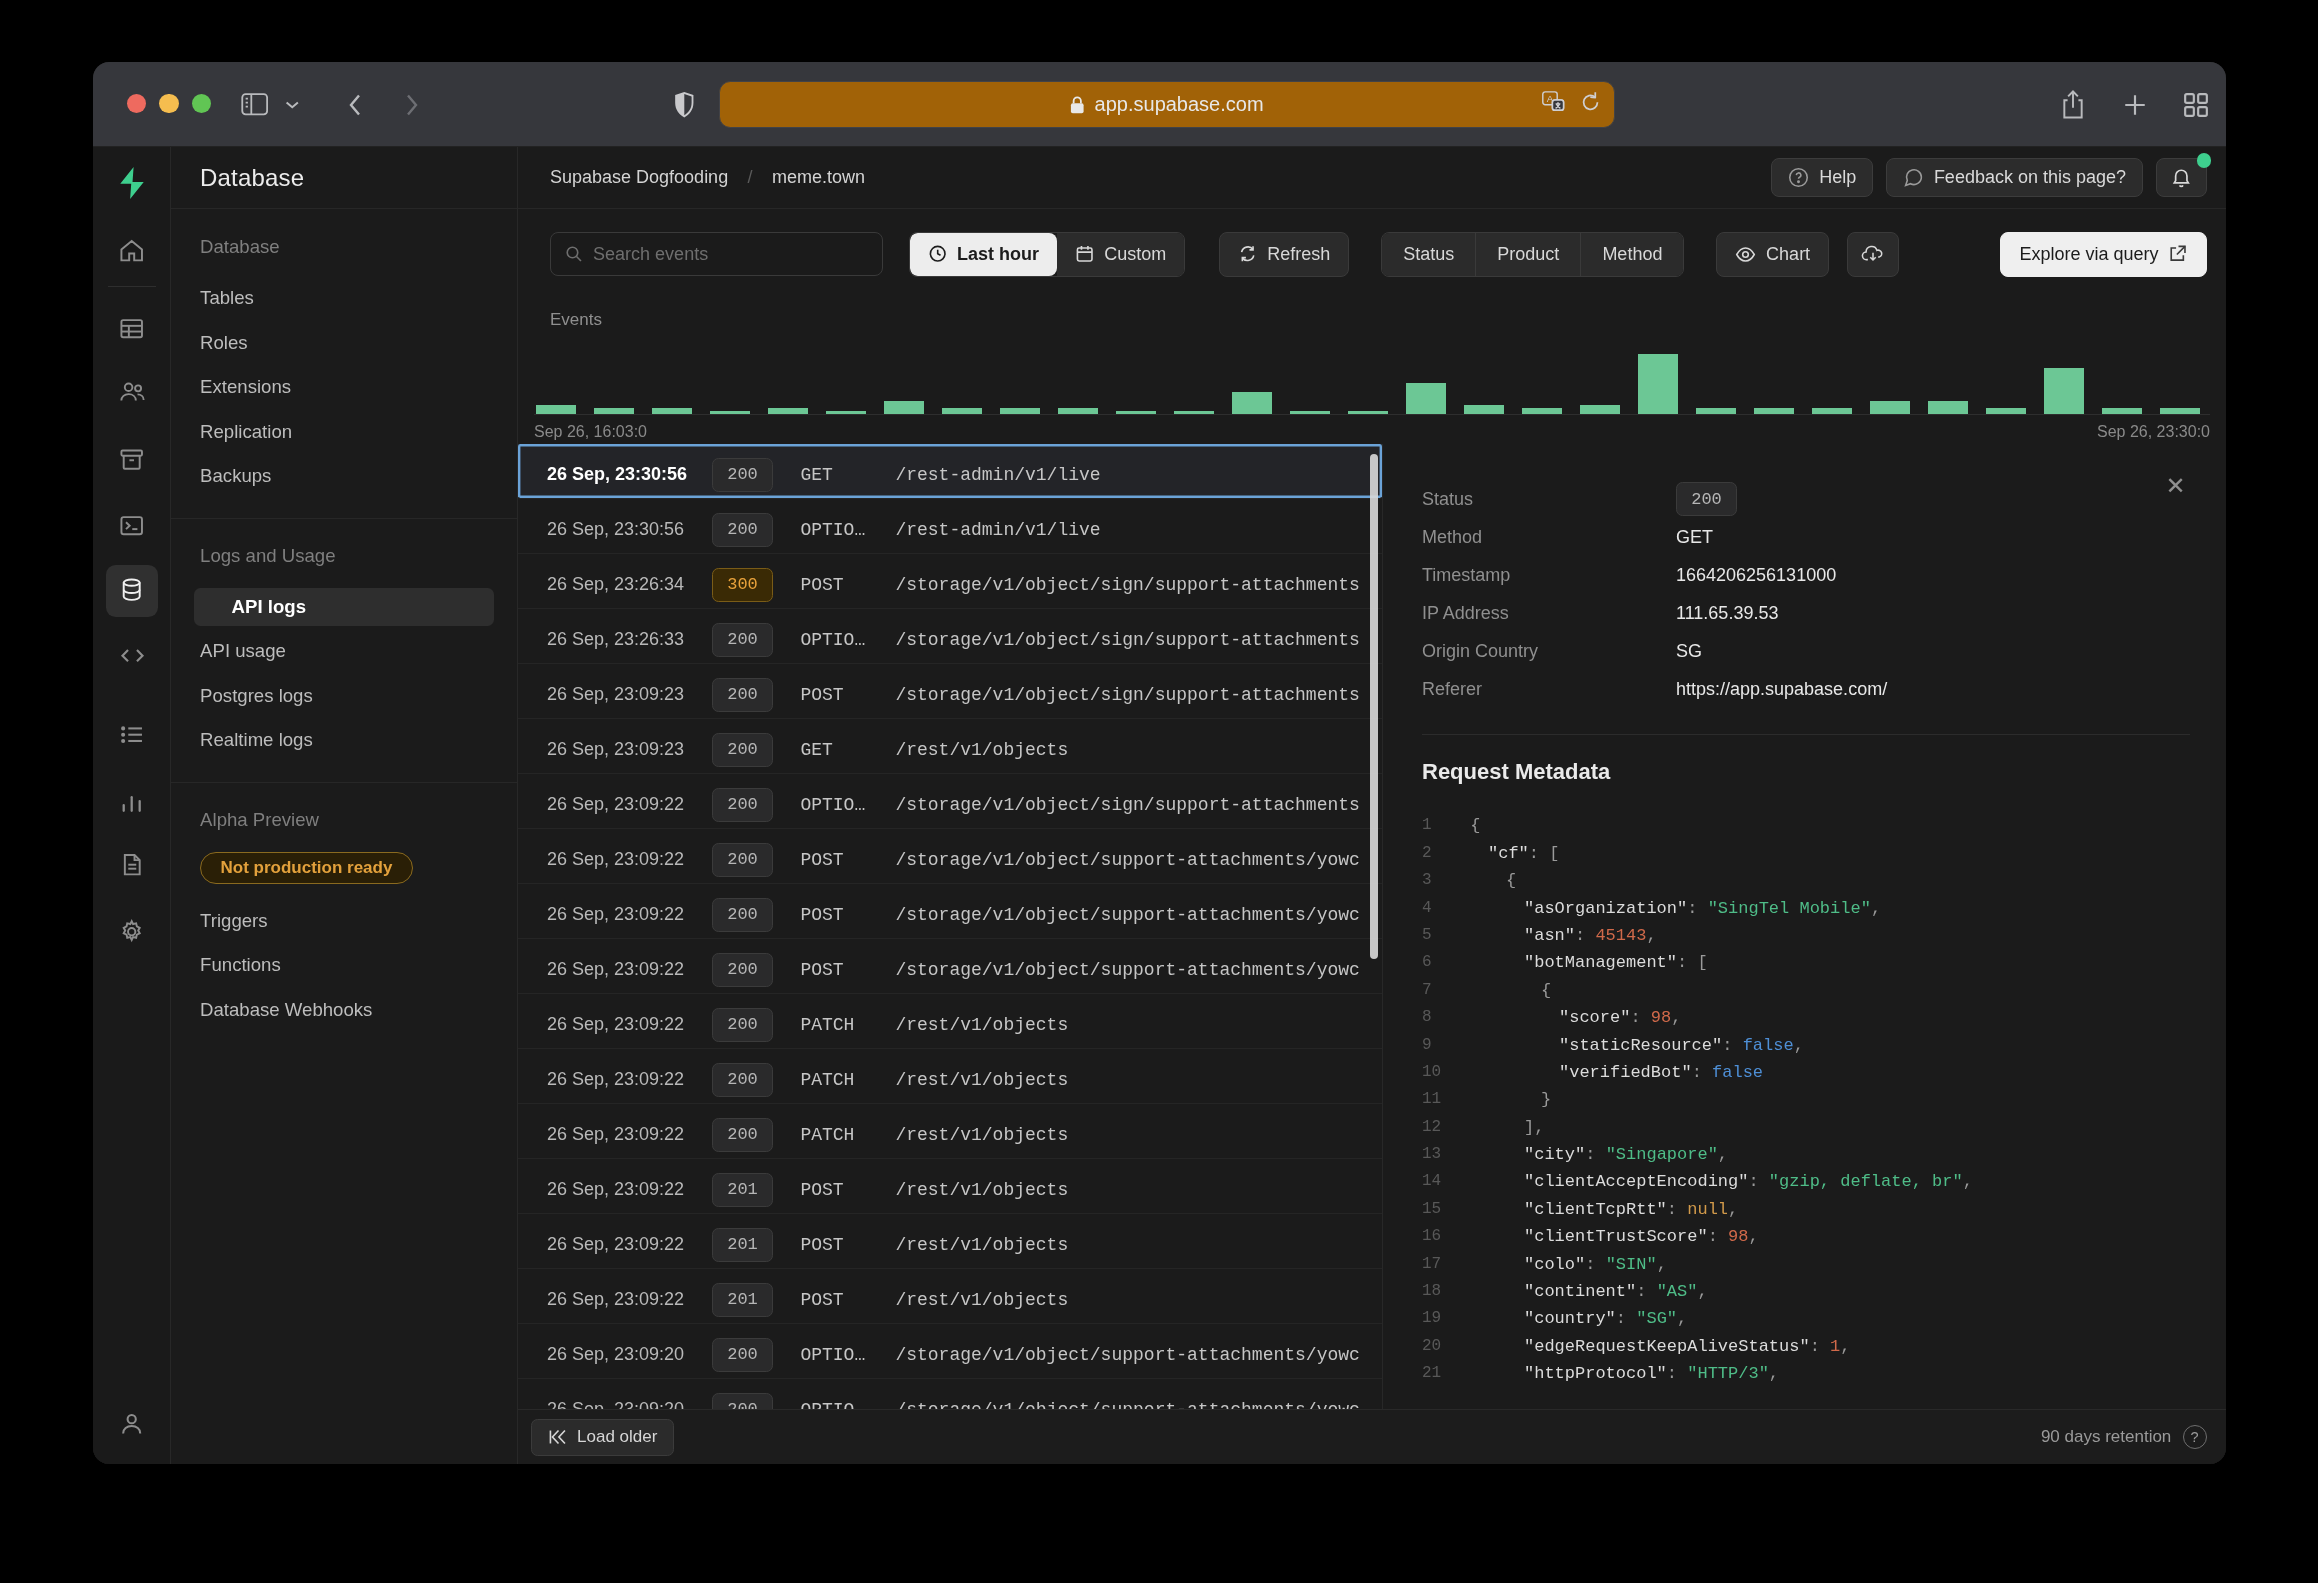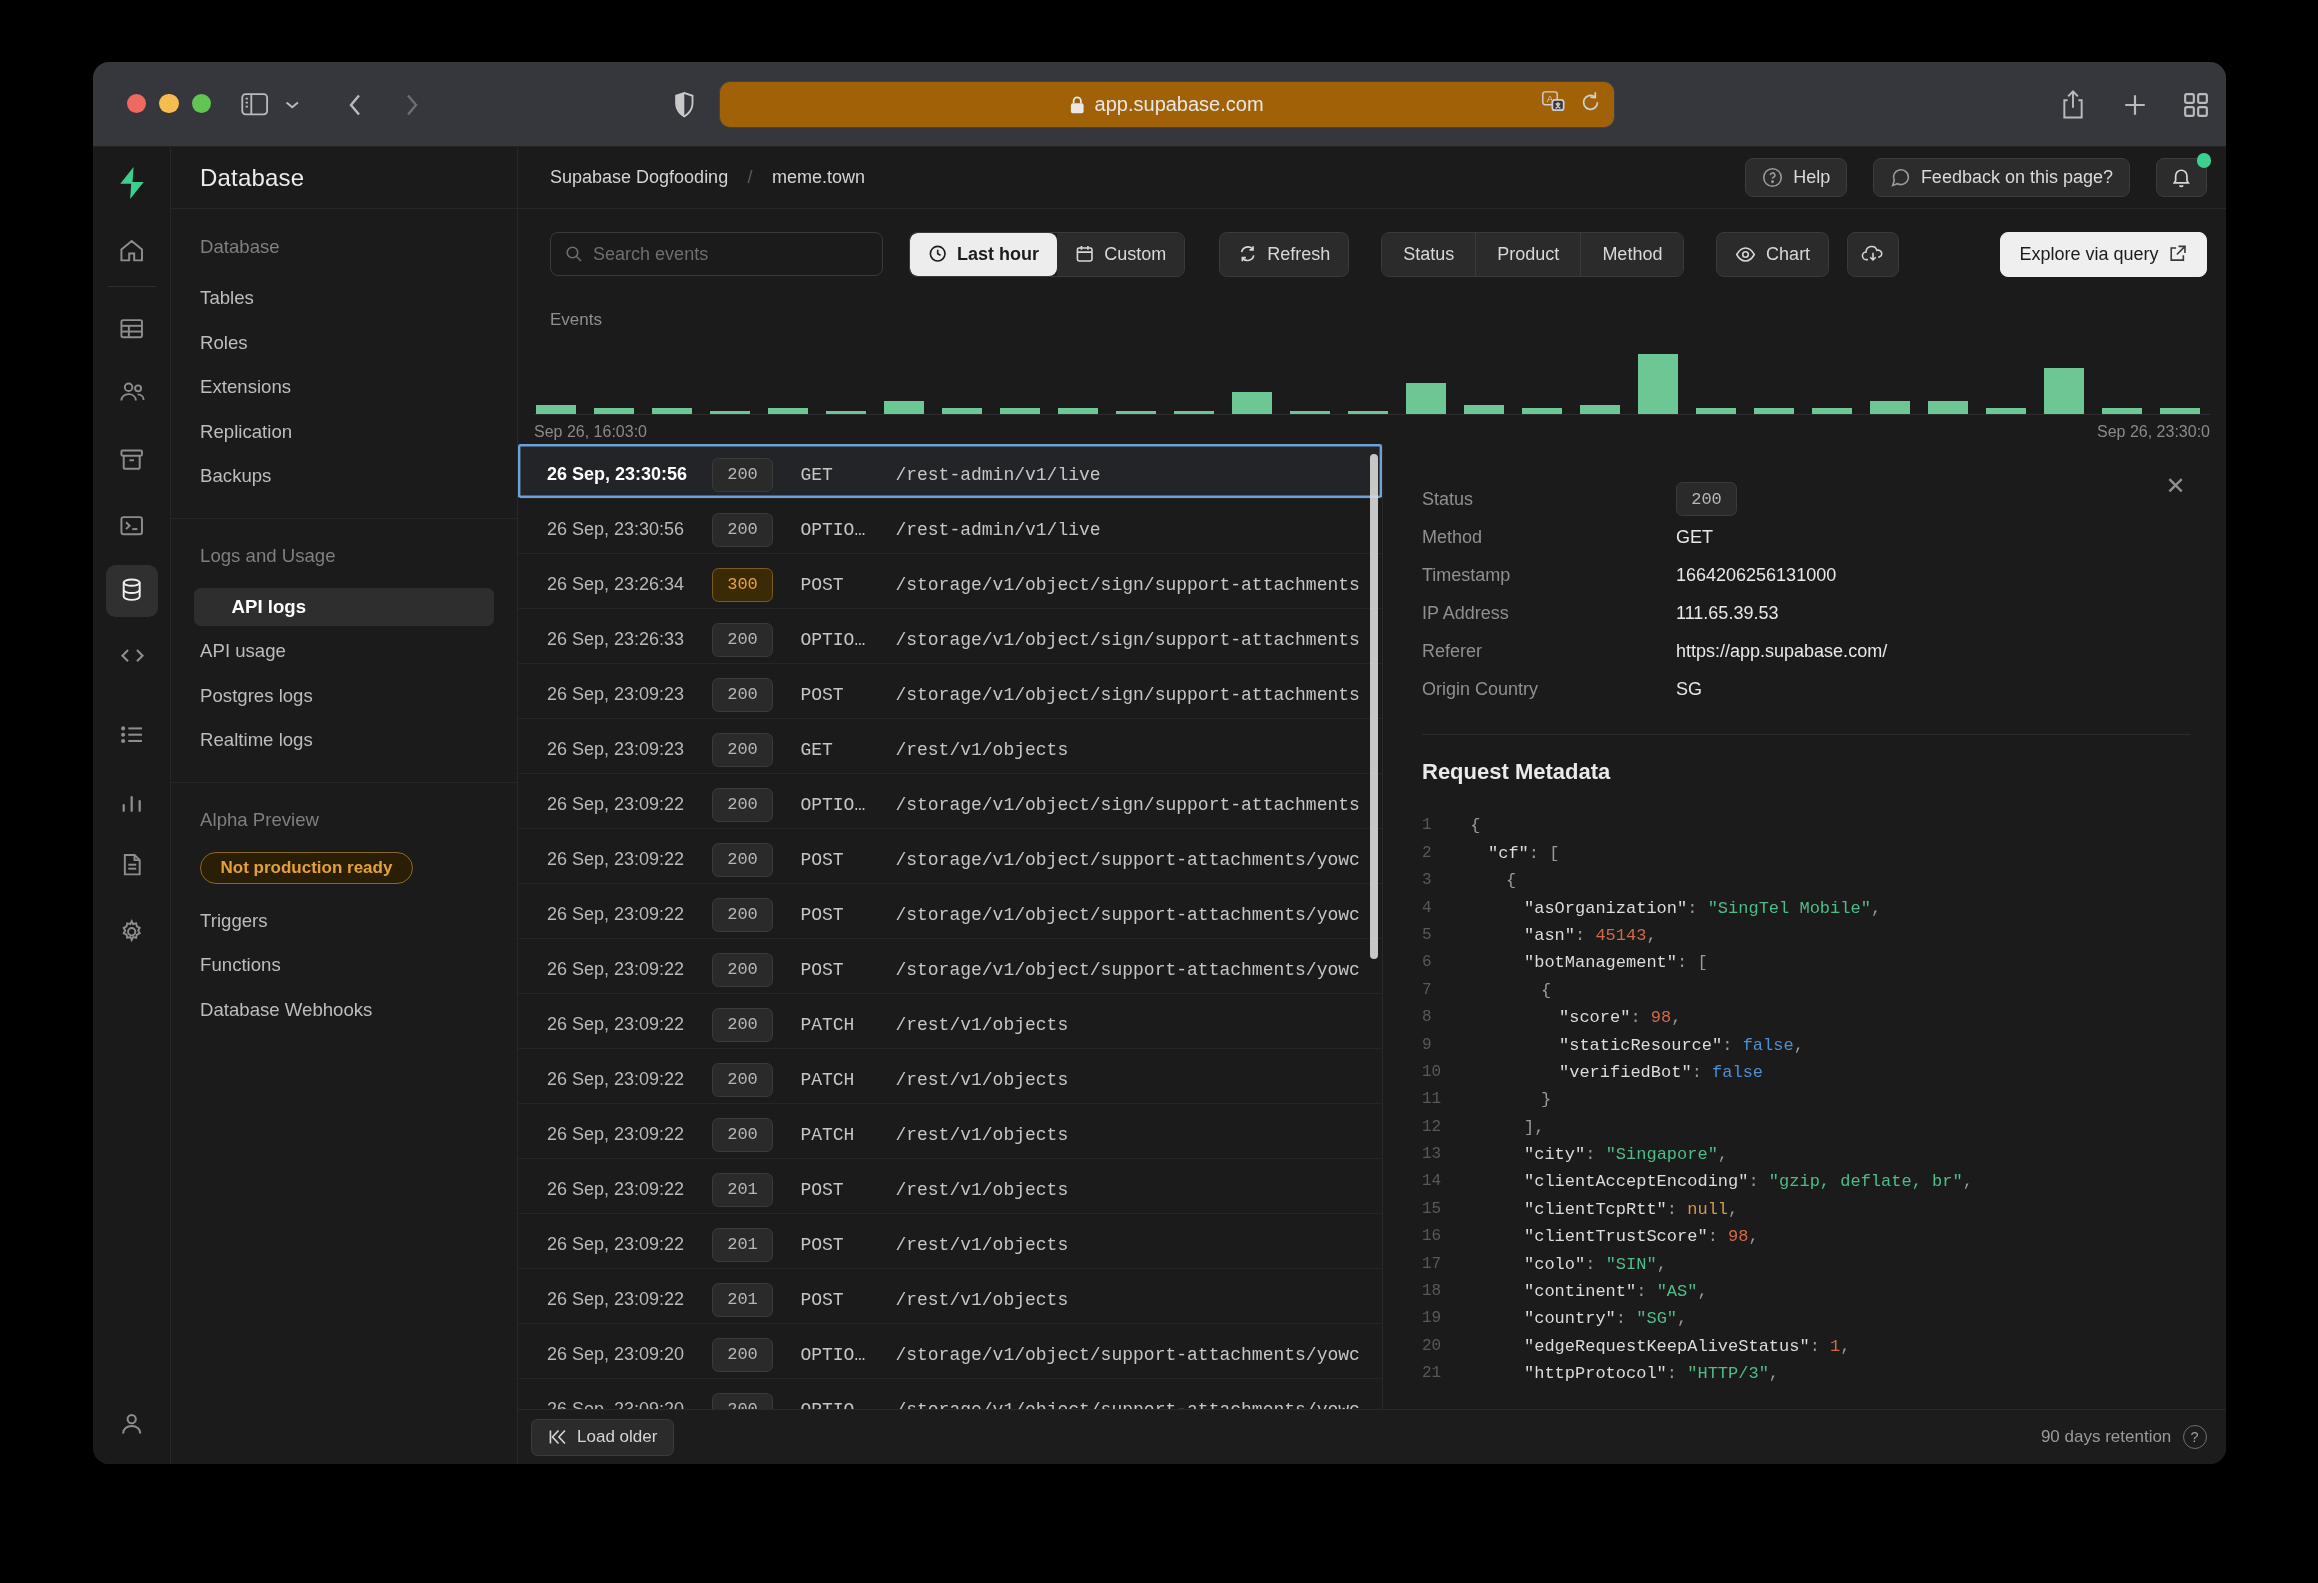--- a/index.html
+++ b/index.html
@@ -45,21 +45,21 @@
   .nav-item.active { background:#2e2e2e; color:#fff; font-weight:700;padding-left:38px; }
   .nav-divider { border-top:0.8px solid #272727; margin:22.6px -22.6px 26px -22.6px; }
   .nav-badge { display:inline-block; border:0.8px solid #8a6a1f; background:#2a1f06; color:#e3a13c;
                font-size:17px; font-weight:700; border-radius:807px; padding:4.8px 19.4px; margin:0 6.5px 18px 6.5px; }
 
   
   .main { flex:1; display:flex; flex-direction:column; min-width:0; }
   .main-head { height:62px; flex:none; border-bottom:0.8px solid #272727; display:flex; align-items:center; padding:0 19.4px 0 32px; }
   .crumb { display:flex; align-items:center; font-size:18px; color:#d4d4d4; gap:19.4px; }
   .crumb .sep { color:#5a5a5a; }
-  .head-right { margin-left:auto; display:flex; align-items:flex-start; gap:26px; }
+  .head-right { margin-left:auto; display:flex; align-items:flex-start; gap:13px; }
   .pill-btn { display:flex; align-items:center; gap:9.7px; background:#2c2c2c; border:0.8px solid #3c3c3c;
               border-radius:8px; height:39px; padding:0 16px; color:#dadada; font-size:18px; cursor:pointer; }
   .bell-wrap { position:relative; }
   .dot { position:absolute; top:-5.7px; right:-5.7px; width:14.5px; height:14.5px; border-radius:50%; background:#3ecf8e; }
 
   
   .toolbar { height:90px; flex:none; display:flex; align-items:center; padding:0 19.4px 0 32px; }
   .search { width:333px; height:44px; border:0.8px solid #3a3a3a; border-radius:8px; display:flex; align-items:center;
             padding:0 13px; gap:9.7px; color:#6e6e6e; }
   .search input { flex:1; background:transparent; border:none; outline:none; color:#cfcfcf; font-size:18px;
@@ -588,26 +588,26 @@
                 </div>
                 <div class="field">
                   <span class="f-label">Timestamp</span>
                   <span class="f-value">1664206256131000</span>
                 </div>
                 <div class="field">
                   <span class="f-label">IP Address</span>
                   <span class="f-value">111.65.39.53</span>
                 </div>
                 <div class="field">
+                  <span class="f-label">Origin Country</span>
+                  <span class="f-value">SG</span>
+                </div>
+                <div class="field">
                   <span class="f-label">Referer</span>
                   <span class="f-value">https://app.supabase.com/</span>
-                </div>
-                <div class="field">
-                  <span class="f-label">Origin Country</span>
-                  <span class="f-value">SG</span>
                 </div>
               </div>
             <div class="detail-div"></div>
             <div class="meta-title">Request Metadata</div>
             <div class="code">
                 <div class="code-line"><span class="ln">1</span><span style="padding-left: 11.3px;"><span class="tok-pl">{</span></span></div>
                 <div class="code-line"><span class="ln">2</span><span style="padding-left: 29px;"><span class="tok-k">"cf"</span><span class="tok-pl">: </span><span class="tok-pl">[</span></span></div>
                 <div class="code-line"><span class="ln">3</span><span style="padding-left: 47px;"><span class="tok-pl">{</span></span></div>
                 <div class="code-line"><span class="ln">4</span><span style="padding-left: 65px;"><span class="tok-k">"asOrganization"</span><span class="tok-pl">: </span><span class="tok-s">"SingTel Mobile"</span><span class="tok-pl">,</span></span></div>
                 <div class="code-line"><span class="ln">5</span><span style="padding-left: 65px;"><span class="tok-k">"asn"</span><span class="tok-pl">: </span><span class="tok-n">45143</span><span class="tok-pl">,</span></span></div>

